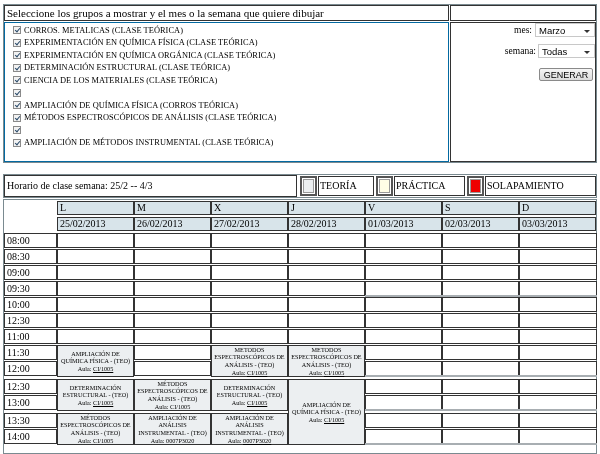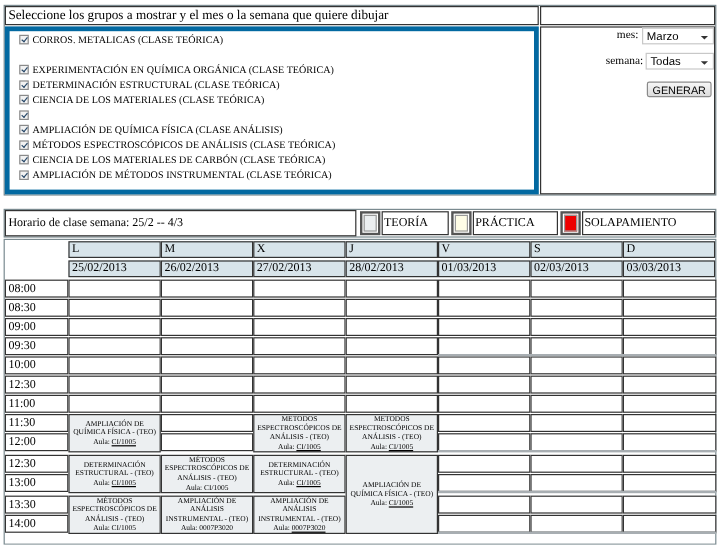--- a/index.html
+++ b/index.html
@@ -1,21 +1,21 @@
 <!DOCTYPE html>
 <html><head>
 <meta charset="utf-8">
 <style>
   html,body{margin:0;padding:0;background:#ffffff;}
   body{width:600px;height:454px;overflow:hidden;position:relative;font-family:"Liberation Serif","DejaVu Serif",serif;color:#000;}
   .abs{position:absolute;box-sizing:border-box;}
   .top-outer{left:3px;top:4px;width:594px;height:159px;border:1px solid #7a8a90;background:#fff;}
   .hdr-left{left:4px;top:5px;width:445px;height:16px;border:1px solid #333;font-size:11px;line-height:14px;padding-left:2px;white-space:nowrap;}
   .hdr-right{left:450px;top:5px;width:146px;height:16px;border:1px solid #333;}
-  .list-box{left:4px;top:22px;width:445px;height:140px;border:4px solid #0369a1;}
+  .list-box{left:4px;top:22px;width:445px;height:140px;border:1px solid #0369a1;}
   .ctrl-box{left:450px;top:22px;width:146px;height:140px;border:1px solid #333;}
   .chk-row{position:absolute;left:8px;height:12.5px;display:flex;align-items:center;font-size:8.4px;white-space:nowrap;letter-spacing:0.05px;}
   .chk{width:8px;height:8px;border:1px solid #8a8a8a;background:#f2f2f2;box-sizing:border-box;margin-right:3px;position:relative;flex:none;}
   .chk::after{content:"";position:absolute;left:2px;top:0px;width:2px;height:4px;border:solid #2a4a6a;border-width:0 1.3px 1.3px 0;transform:rotate(40deg);}
   .lbl{font-size:9.5px;text-align:right;white-space:nowrap;}
   .sel{border:1px solid #c8c8c8;background:#fff;font-family:"Liberation Sans","DejaVu Sans",sans-serif;font-size:9.5px;display:flex;align-items:center;padding-left:3px;box-sizing:border-box;}
   .sel .arrow{position:absolute;right:4px;top:6px;width:0;height:0;border-left:3px solid transparent;border-right:3px solid transparent;border-top:3px solid #333;}
   .btn{border:1px solid #8a8a8a;background:linear-gradient(#f6f6f6,#dcdcdc);font-family:"Liberation Sans","DejaVu Sans",sans-serif;font-size:9px;display:flex;align-items:center;justify-content:center;border-radius:2px;}
   .leg-outer{left:3px;top:174px;width:594px;height:24px;border:1px solid #7a8a90;}
   .leg-title{left:4px;top:175px;width:293px;height:22px;border:1px solid #333;font-size:10px;line-height:20px;padding-left:2px;white-space:nowrap;}
@@ -36,46 +36,49 @@
 
 <div class="abs top-outer"></div>
 <div class="abs hdr-left">Seleccione los grupos a mostrar y el mes o la semana que quiere dibujar</div>
 <div class="abs hdr-right"></div>
 
 <div class="abs list-box">
   <div class="chk-row" style="top:1px">
       <span class="chk"></span>
       <span>CORROS. METALICAS (CLASE TEÓRICA)</span>
     </div>
+  <div class="chk-row" style="top:13.5px">
+      <span class="chk"></span>
+      <span>EXPERIMENTACIÓN EN QUÍMICA FÍSICA (CLASE TEÓRICA)</span>
+    </div>
   <div class="chk-row" style="top:26px">
       <span class="chk"></span>
       <span>EXPERIMENTACIÓN EN QUÍMICA ORGÁNICA (CLASE TEÓRICA)</span>
     </div>
   <div class="chk-row" style="top:38.5px">
       <span class="chk"></span>
       <span>DETERMINACIÓN ESTRUCTURAL (CLASE TEÓRICA)</span>
     </div>
   <div class="chk-row" style="top:51px">
       <span class="chk"></span>
       <span>CIENCIA DE LOS MATERIALES (CLASE TEÓRICA)</span>
     </div>
   <div class="chk-row" style="top:63.5px">
       <span class="chk"></span>
     </div>
   <div class="chk-row" style="top:76px">
       <span class="chk"></span>
-      <span>AMPLIACIÓN DE QUÍMICA FÍSICA (CLASE ANÁLISIS)</span>
+      <span>AMPLIACIÓN DE QUÍMICA FÍSICA (CORROS TEÓRICA)</span>
     </div>
   <div class="chk-row" style="top:88.5px">
       <span class="chk"></span>
       <span>MÉTODOS ESPECTROSCÓPICOS DE ANÁLISIS (CLASE TEÓRICA)</span>
     </div>
   <div class="chk-row" style="top:101px">
       <span class="chk"></span>
-      <span>CIENCIA DE LOS MATERIALES DE CARBÓN (CLASE TEÓRICA)</span>
     </div>
   <div class="chk-row" style="top:113.5px">
       <span class="chk"></span>
       <span>AMPLIACIÓN DE MÉTODOS INSTRUMENTAL (CLASE TEÓRICA)</span>
     </div>
 </div>
 
 <div class="abs ctrl-box"></div>
 <div class="abs lbl" style="left:490px;top:25px;width:42px;">mes:</div>
 <div class="abs sel" style="left:535px;top:23px;width:60px;height:14px;">

